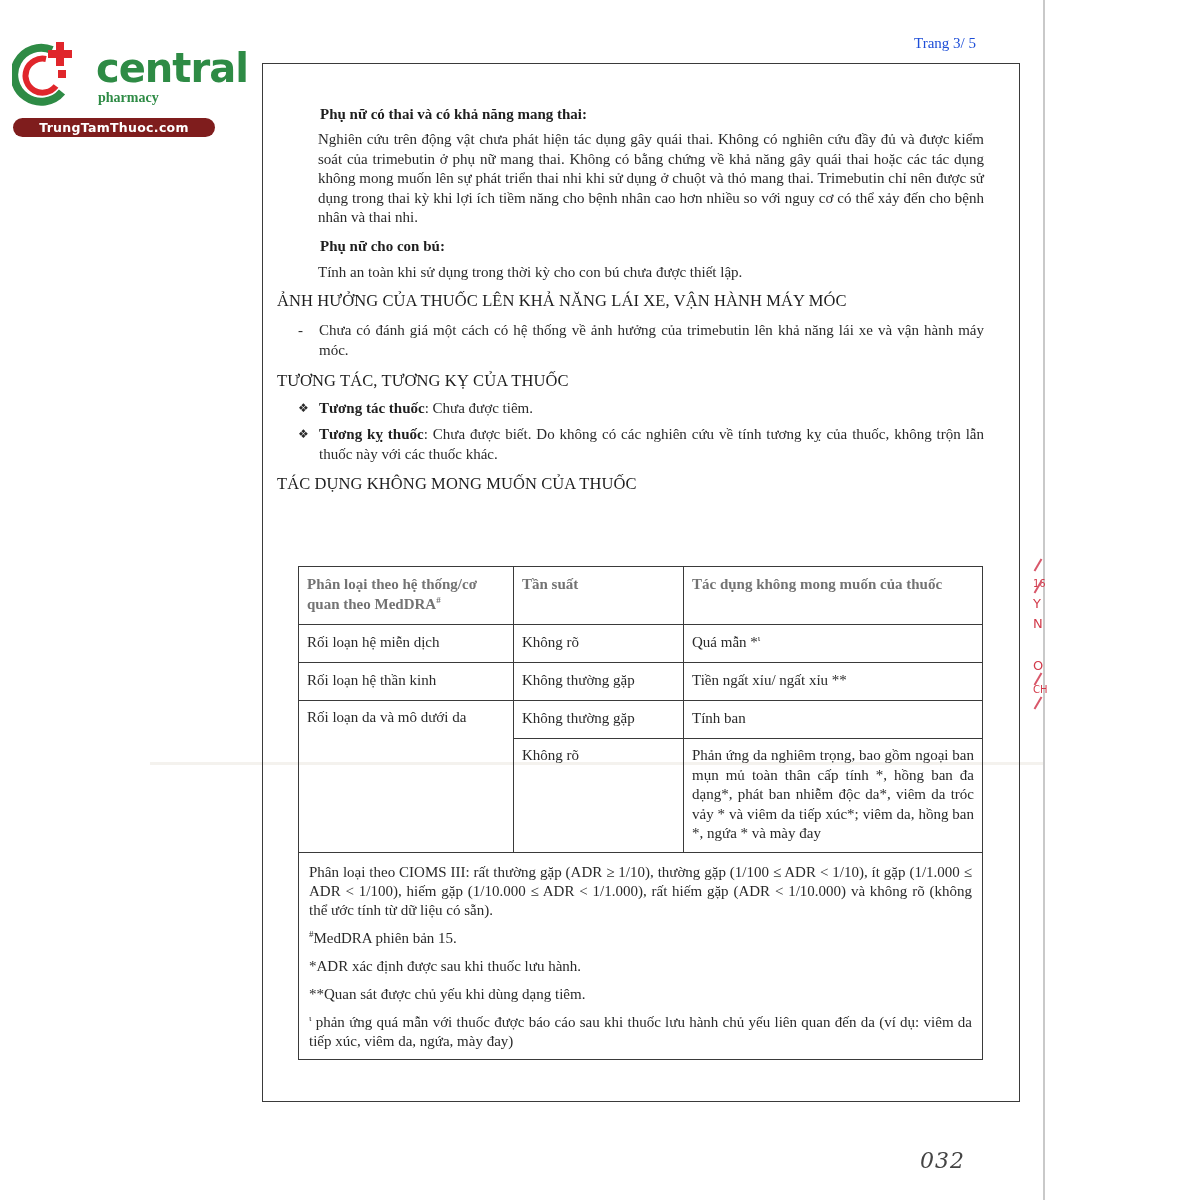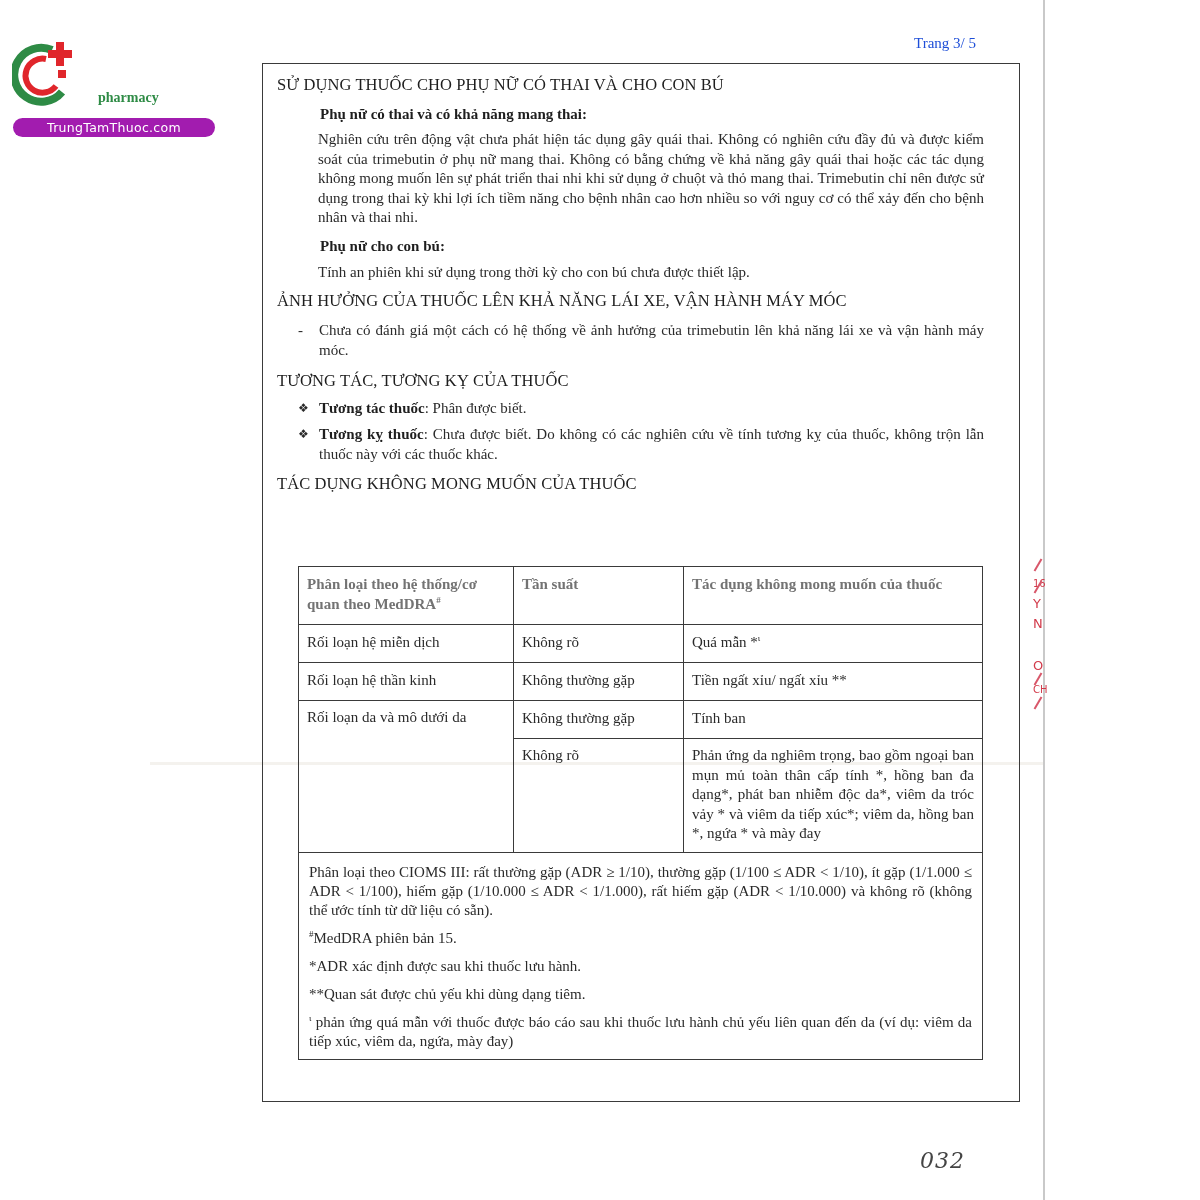--- a/index.html
+++ b/index.html
@@ -9,22 +9,22 @@
     }
     .page { position: relative; width: 1200px; height: 1200px; background: #fff; }
 
     
     .logo { position: absolute; left: 8px; top: 34px; width: 210px; height: 104px; }
     .logo-mark { position: absolute; left: 4px; top: 6px; width: 66px; height: 66px; }
     .logo-word { position: absolute; left: 88px; top: 14px; font-family: "DejaVu Sans", sans-serif;
       font-weight: bold; font-size: 40px; letter-spacing: -1px; color: #2e8b45; line-height: 40px; }
     .logo-sub { position: absolute; left: 90px; top: 56px; font-family: Liberation Serif, serif;
       font-weight: bold; font-size: 14px; color: #2e8b45; }
-    .logo-pill { position: absolute; left: 5px; top: 84px; width: 202px; height: 19px; background: #a21caf;
-      border-radius: 10px; color: #fff; font-family: "DejaVu Sans", sans-serif; font-weight: normal;
+    .logo-pill { position: absolute; left: 5px; top: 84px; width: 202px; height: 19px; background: #7f1d1d;
+      border-radius: 10px; color: #fff; font-family: "DejaVu Sans", sans-serif; font-weight: bold;
       font-size: 12.5px; text-align: center; line-height: 19px; letter-spacing: 0.3px; }
 
     
     .page-edge { position: absolute; left: 1043px; top: 0; width: 2px; height: 1200px; background: #c9c9c9; }
     .scan-shade { position: absolute; left: 150px; top: 762px; width: 893px; height: 3px; background: #f4f2ee; }
 
     .page-number { position: absolute; left: 914px; top: 35px; font-size: 15px; color: #1d4ed8; }
     .handwritten { position: absolute; left: 920px; top: 1148px; font-size: 22px; font-style: italic;
       color: #444; font-family: "DejaVu Serif", serif; letter-spacing: 1px; }
 
@@ -68,20 +68,21 @@
 <div class="page">
 
   <div class="logo">
     <svg class="logo-mark" viewBox="0 0 66 66">
       <path d="M50 52 A27 27 0 1 1 40 10" fill="none" stroke="#2e8b45" stroke-width="8"></path>
       <path d="M44 46 A17 17 0 1 1 34 19" fill="none" stroke="#e0262b" stroke-width="6"></path>
       <rect x="44" y="2" width="8" height="24" fill="#e0262b"></rect>
       <rect x="36" y="10" width="24" height="8" fill="#e0262b"></rect>
       <rect x="46" y="30" width="8" height="8" fill="#e0262b"></rect>
     </svg>
+    <div class="logo-word">central</div>
     <div class="logo-sub">pharmacy</div>
     <div class="logo-pill">TrungTamThuoc.com</div>
   </div>
 
   <div class="page-edge"></div>
   <div class="scan-shade"></div>
 
   <div class="page-number">Trang  3/ 5</div>
 
   <div class="stamp">
@@ -91,36 +92,35 @@
     <span style="top:36px">Y</span>
     <span style="top:56px">N</span>
     <span style="top:98px">O</span>
     <div class="ln" style="top:118px"></div>
     <span style="top:124px;font-size:10px">CH</span>
     <div class="ln" style="top:142px"></div>
   </div>
 
   <div class="frame"></div>
 
-  <div class="h" style="top:75px">SỬ DỤNG THUỐC CHO PHỤ NỮ CÓ THAI VÀ CHO CON BÚ</div>
   <div class="sub" style="top:106px">Phụ nữ có thai và có khả năng mang thai:</div>
   <div class="para" style="top:130px">Nghiên cứu trên động vật chưa phát hiện tác dụng gây quái thai. Không có nghiên cứu đầy đủ và được kiểm soát của trimebutin ở phụ nữ mang thai. Không có bằng chứng về khả năng gây quái thai hoặc các tác dụng không mong muốn lên sự phát triển thai nhi khi sử dụng ở chuột và thỏ mang thai. Trimebutin chỉ nên được sử dụng trong thai kỳ khi lợi ích tiềm năng cho bệnh nhân cao hơn nhiều so với nguy cơ có thể xảy đến cho bệnh nhân và thai nhi.</div>
   <div class="sub" style="top:238px">Phụ nữ cho con bú:</div>
-  <div class="para" style="top:263px">Tính an phiên khi sử dụng trong thời kỳ cho con bú chưa được thiết lập.</div>
+  <div class="para" style="top:263px">Tính an toàn khi sử dụng trong thời kỳ cho con bú chưa được thiết lập.</div>
 
   <div class="h" style="top:291px">ẢNH HƯỞNG CỦA THUỐC LÊN KHẢ NĂNG LÁI XE, VẬN HÀNH MÁY MÓC</div>
   <div class="bullet-row" style="top:321px">
     <span class="bullet-mark">-</span>
     <div class="bullet-text">Chưa có đánh giá một cách có hệ thống về ảnh hưởng của trimebutin lên khả năng lái xe và vận hành máy móc.</div>
   </div>
 
   <div class="h" style="top:371px">TƯƠNG TÁC, TƯƠNG KỴ CỦA THUỐC</div>
   <div class="bullet-row" style="top:399px">
     <span class="bullet-mark" style="font-size:12px">❖</span>
-    <div class="bullet-text"><span class="b">Tương tác thuốc</span><span>: Phân được biết.</span></div>
+    <div class="bullet-text"><span class="b">Tương tác thuốc</span><span>: Chưa được tiêm.</span></div>
   </div>
   <div class="bullet-row" style="top:425px">
     <span class="bullet-mark" style="font-size:12px">❖</span>
     <div class="bullet-text"><span class="b">Tương kỵ thuốc</span><span>: Chưa được biết. Do không có các nghiên cứu về tính tương kỵ của thuốc, không trộn lẫn thuốc này với các thuốc khác.</span></div>
   </div>
 
   <div class="h" style="top:474px">TÁC DỤNG KHÔNG MONG MUỐN CỦA THUỐC</div>
 
   <table class="adr-table">
     <tbody>

